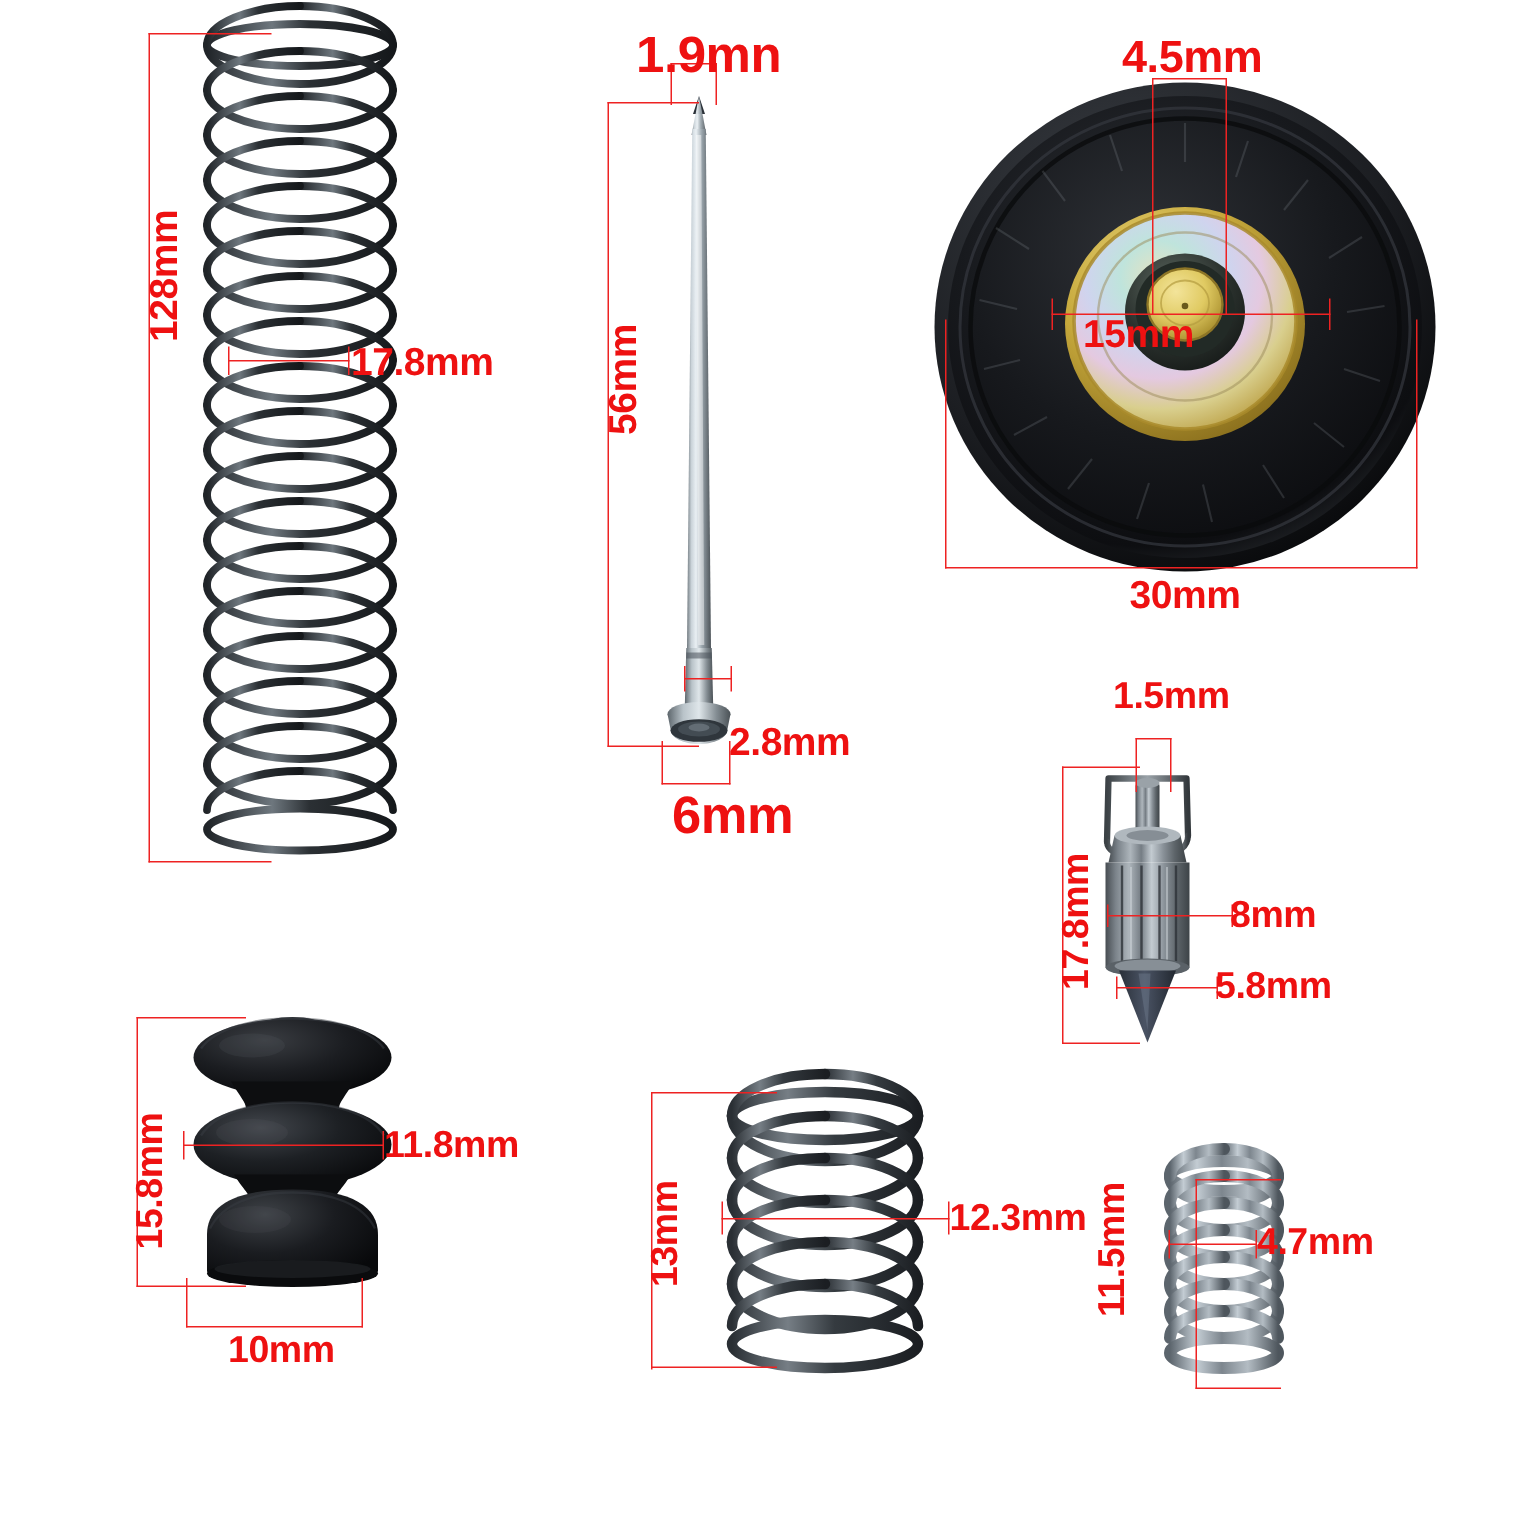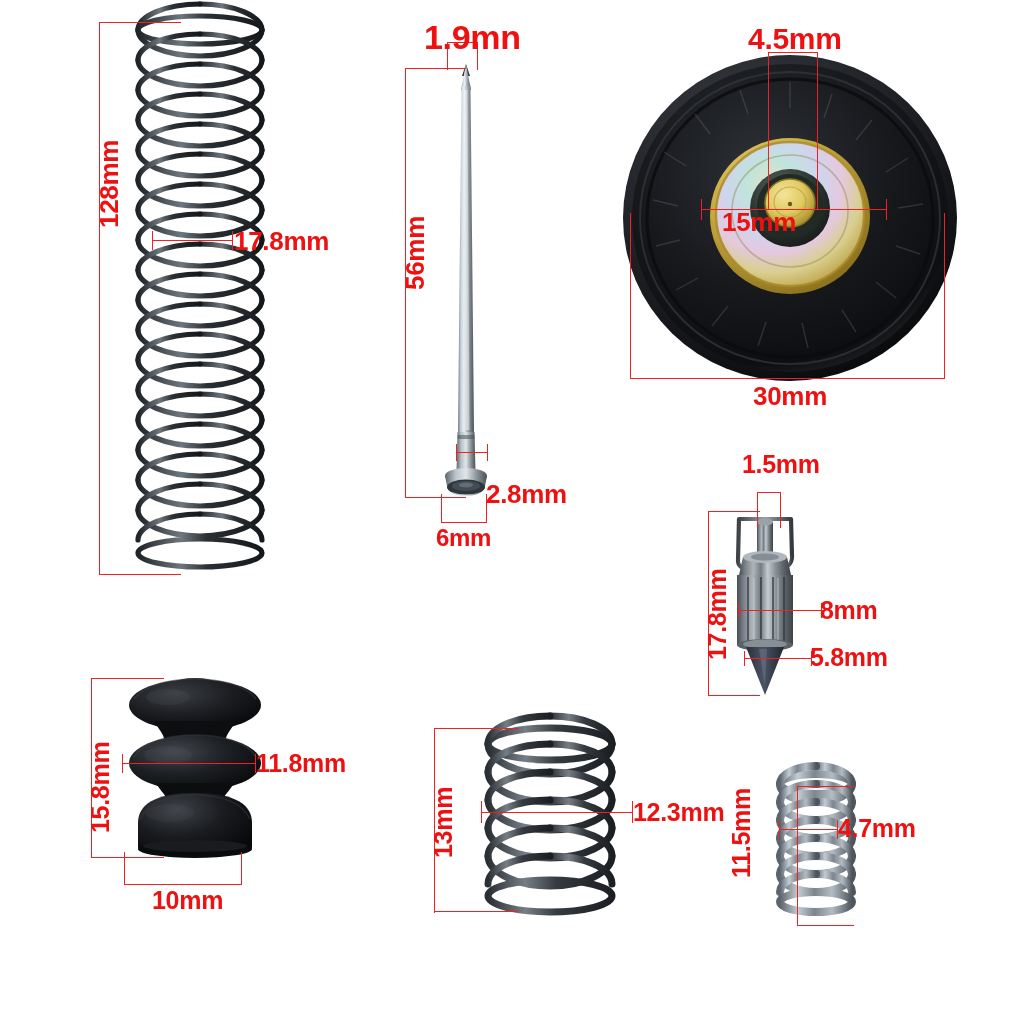--- a/index.html
+++ b/index.html
@@ -154,21 +154,21 @@
   <div class="dim v" style="left:400px;top:290px;font-size:26px;transform:rotate(-90deg);">56mm</div>
 
   <div class="ln lnh" style="left:456px;top:452px;width:32px;"></div>
   <div class="ln lnv" style="left:456px;top:444px;height:17px;"></div>
   <div class="ln lnv" style="left:487px;top:444px;height:17px;"></div>
   <div class="dim" style="left:486px;top:439px;font-size:26px;margin-top:40px;">2.8mm</div>
 
   <div class="ln lnv" style="left:441px;top:494px;height:29px;"></div>
   <div class="ln lnv" style="left:486px;top:494px;height:29px;"></div>
   <div class="ln lnh" style="left:441px;top:522px;width:46px;"></div>
-  <div class="dim" style="left:436px;top:524px;font-size:24px;">6mm</div>
+  <div class="dim" style="left:448px;top:524px;font-size:35px;">6mm</div>
 
   <div class="part" style="left:620px;top:48px;">
     <svg width="340" height="340" viewBox="0 0 340 340">
       <defs>
         <radialGradient id="rubberOuter" cx="42%" cy="34%" r="72%">
           <stop offset="0%" stop-color="#2e3136"></stop>
           <stop offset="55%" stop-color="#17191d"></stop>
           <stop offset="88%" stop-color="#0d0e11"></stop>
           <stop offset="100%" stop-color="#25282c"></stop>
         </radialGradient>

